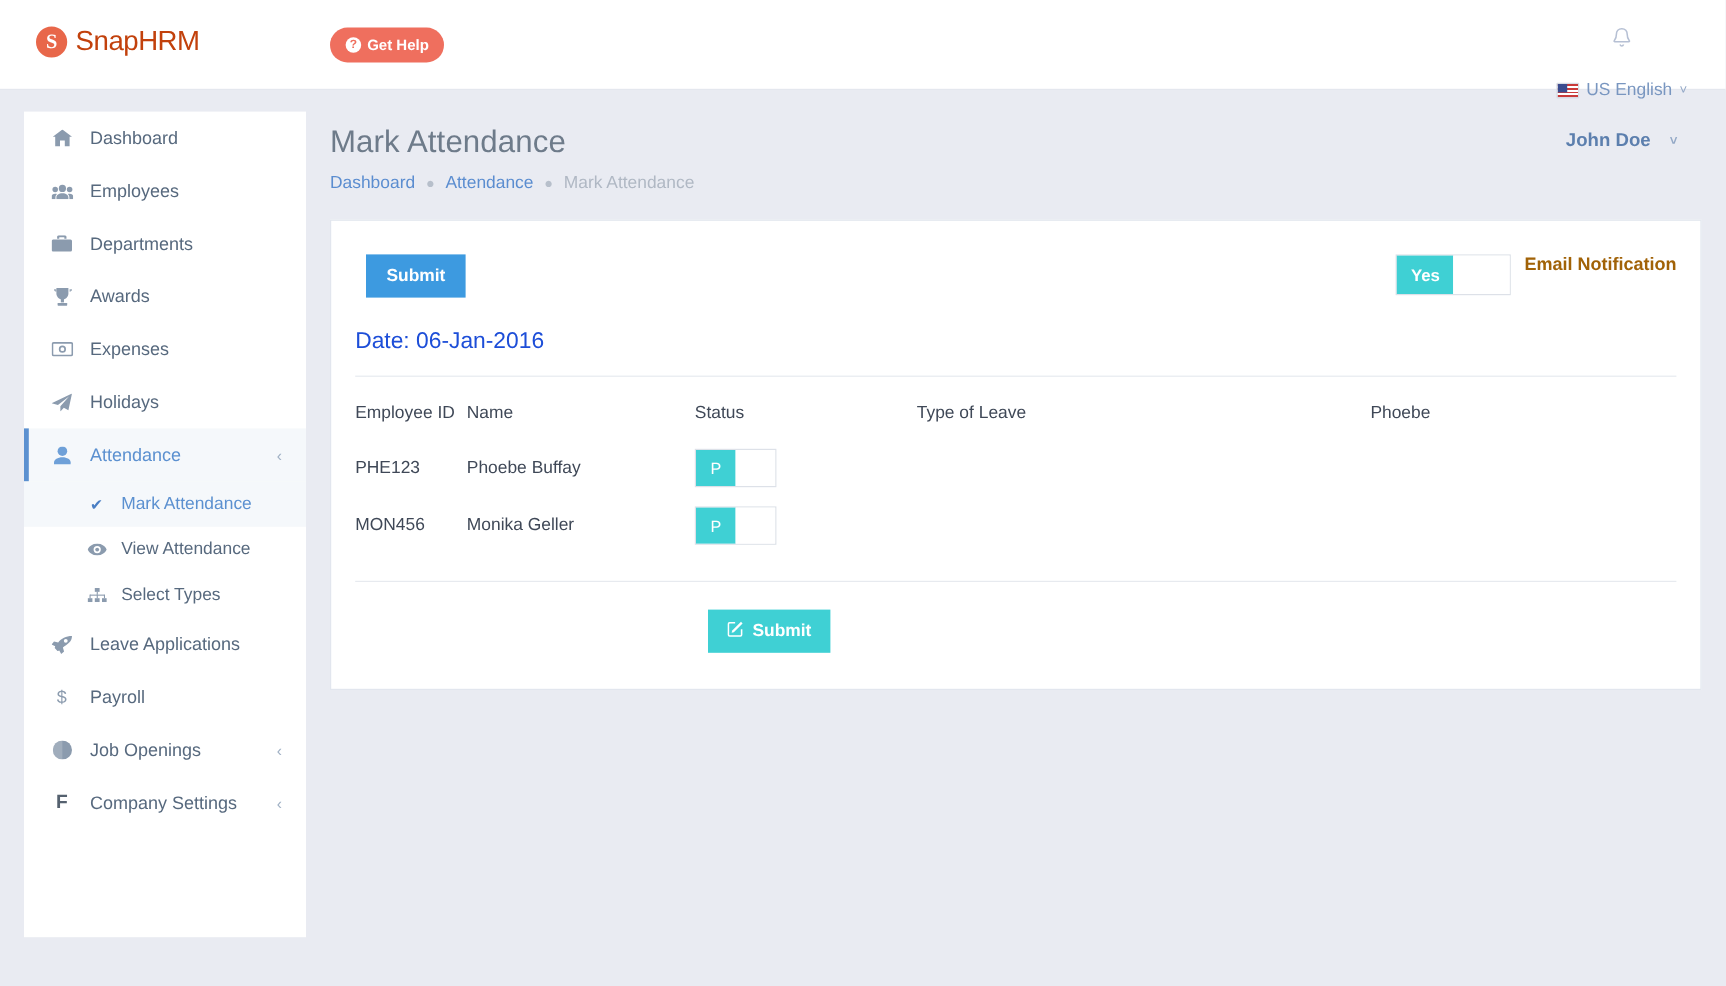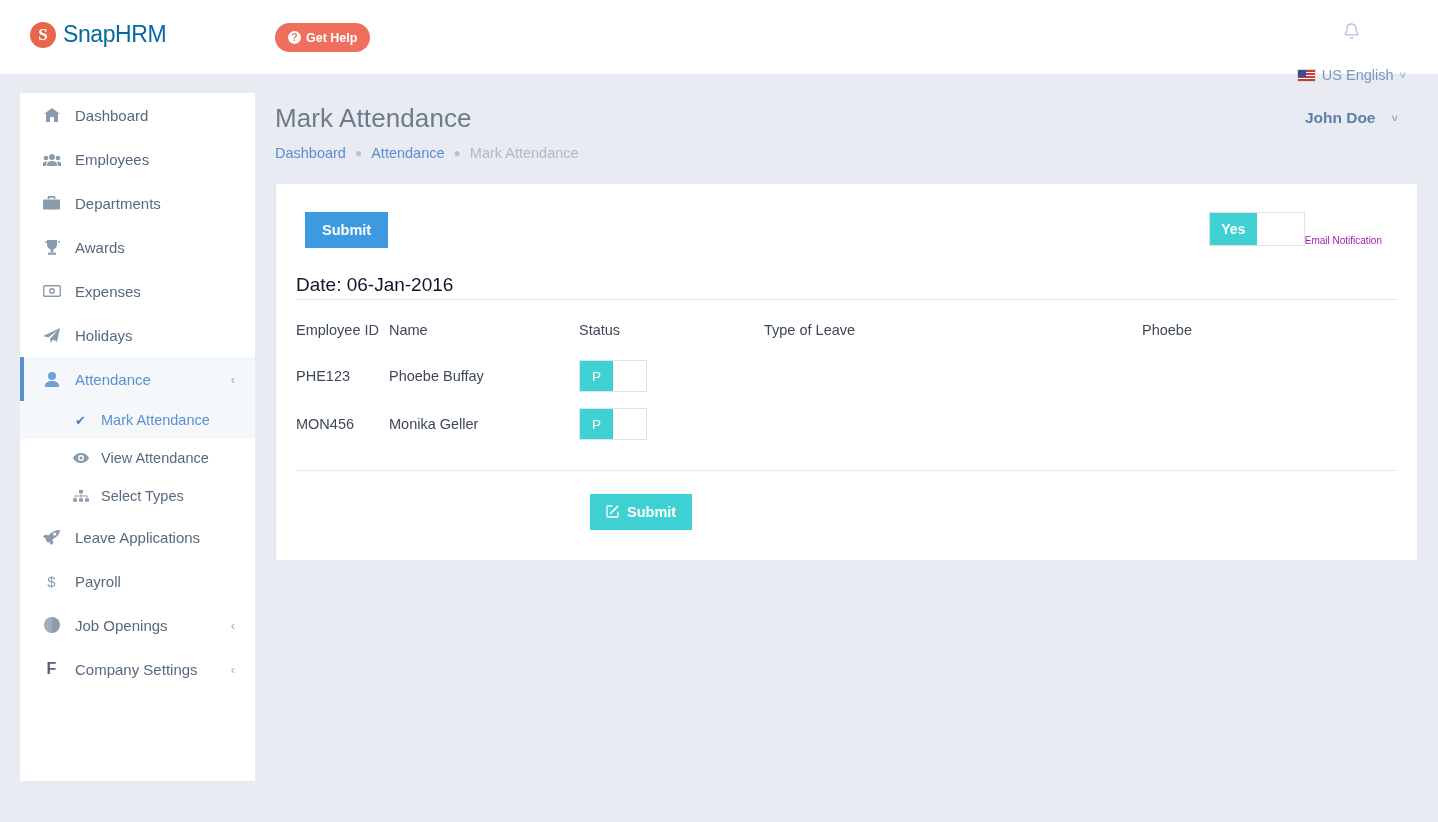--- a/index.html
+++ b/index.html
@@ -24,21 +24,21 @@
   }
   .logo-mark {
     width: 26px; height: 26px; border-radius: 50%;
     background: #e8674a;
     display: flex; align-items: center; justify-content: center;
     color: #fff; font-size: 17px; font-weight: bold;
     font-family: "Liberation Serif", serif;
     line-height: 1;
   }
   .logo-text {
-    font-size: 23px; color: #0369a1; letter-spacing: -0.4px;
+    font-size: 23px; color: #c2410c; letter-spacing: -0.4px;
   }
   .get-help {
     position: absolute; left: 275px; top: 23px;
     height: 29px; padding: 0 13px;
     background: #ef6f5e; color: #fff;
     border: none; border-radius: 15px;
     font-size: 12.5px; font-weight: bold;
     display: flex; align-items: center; gap: 5px;
     cursor: pointer;
     font-family: "Liberation Sans", sans-serif;
@@ -148,38 +148,38 @@
     display: flex; align-items: center; justify-content: center;
     cursor: pointer; color: #5f6b7a;
   }
   .submit-top {
     margin-left: 9px; height: 36px; padding: 0 17px;
     background: #3d9ae0; color: #fff; border: none;
     font-size: 14.5px; font-weight: bold; cursor: pointer;
     font-family: "Liberation Sans", sans-serif;
   }
   .notify-wrap {
-    position: absolute; right: 15px; top: 0;
-    display: flex; align-items: flex-end; gap: 0;
+    position: absolute; right: 0; top: 0;
+    display: flex; align-items: flex-start; gap: 11px;
   }
   .toggle {
     display: flex; width: 96px; height: 34px;
     border: 1px solid #dde1e8; cursor: pointer;
   }
   .toggle .on {
     flex: 1; background: #3fd0d4; color: #fff;
     display: flex; align-items: center; justify-content: center;
     font-size: 14px; font-weight: bold;
   }
   .toggle .off { flex: 1; background: #fff; }
-  .notify-label { font-size: 10px; font-weight: normal; color: #a21caf; }
+  .notify-label { font-size: 15px; font-weight: bold; color: #a16207; }
 
   .date-heading {
-    margin-top: 26px; font-size: 19px; color: #0f172a; font-weight: normal;
-    padding-bottom: 3px; border-bottom: 1px solid #e7eaef;
+    margin-top: 26px; font-size: 19px; color: #1d4ed8; font-weight: normal;
+    padding-bottom: 17px; border-bottom: 1px solid #e7eaef;
   }
 
   table.att { width: 100%; border-collapse: collapse; }
   table.att th {
     text-align: left; font-size: 14.5px; color: #3f4857;
     font-weight: normal; padding: 22px 0 14px 0; vertical-align: top;
   }
   table.att td {
     padding: 8px 0; font-size: 14.5px; color: #3f4857; vertical-align: middle;
   }

